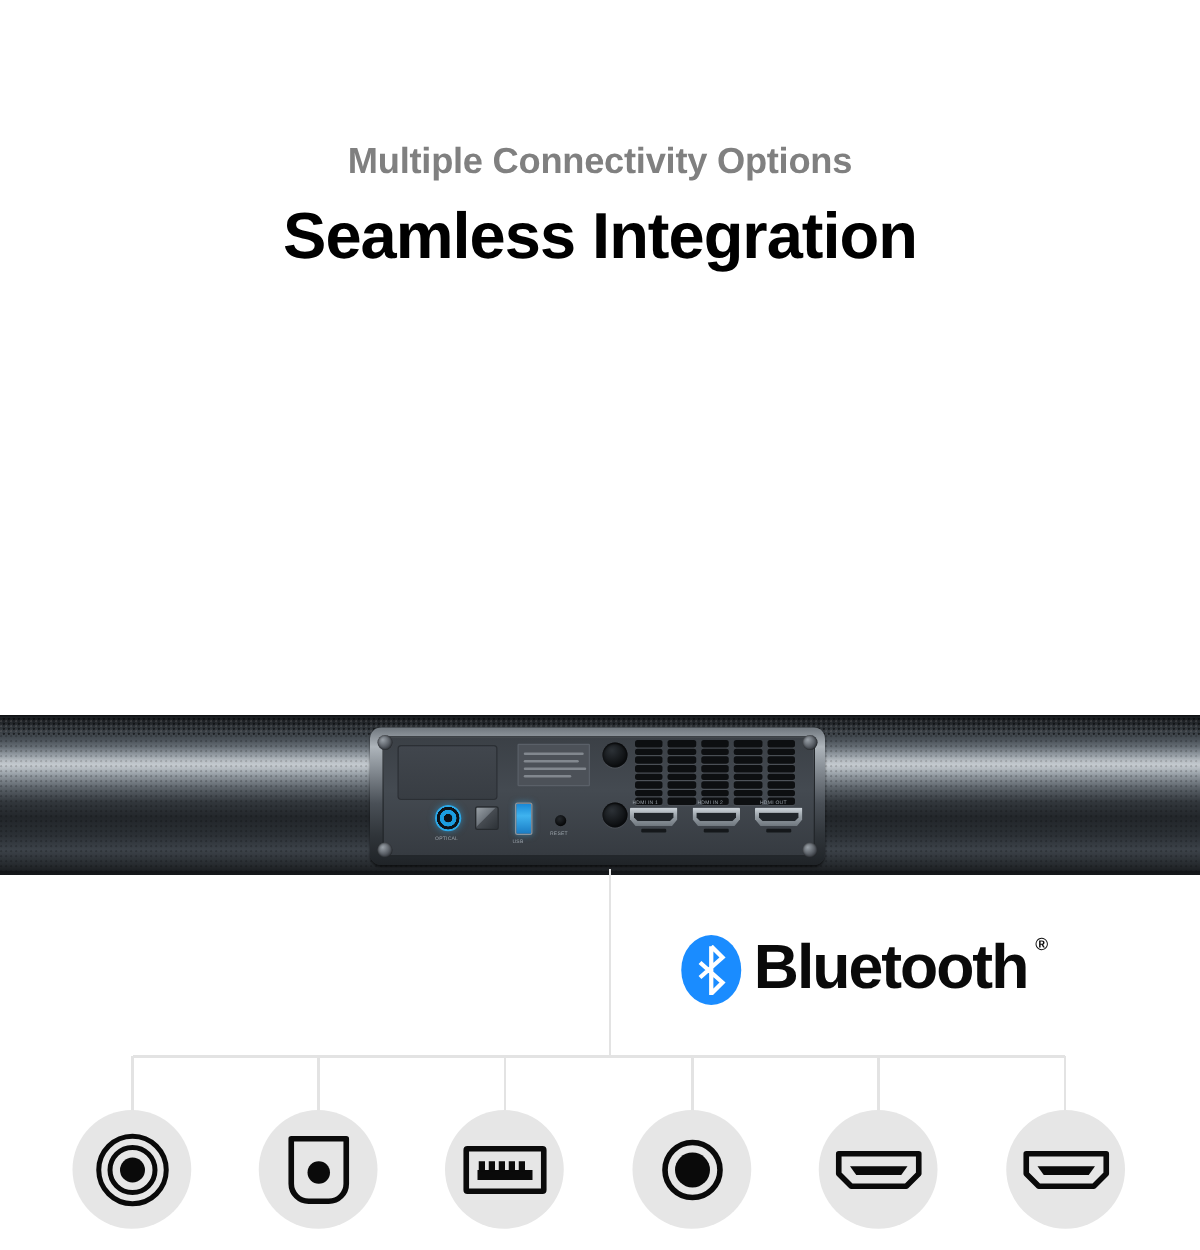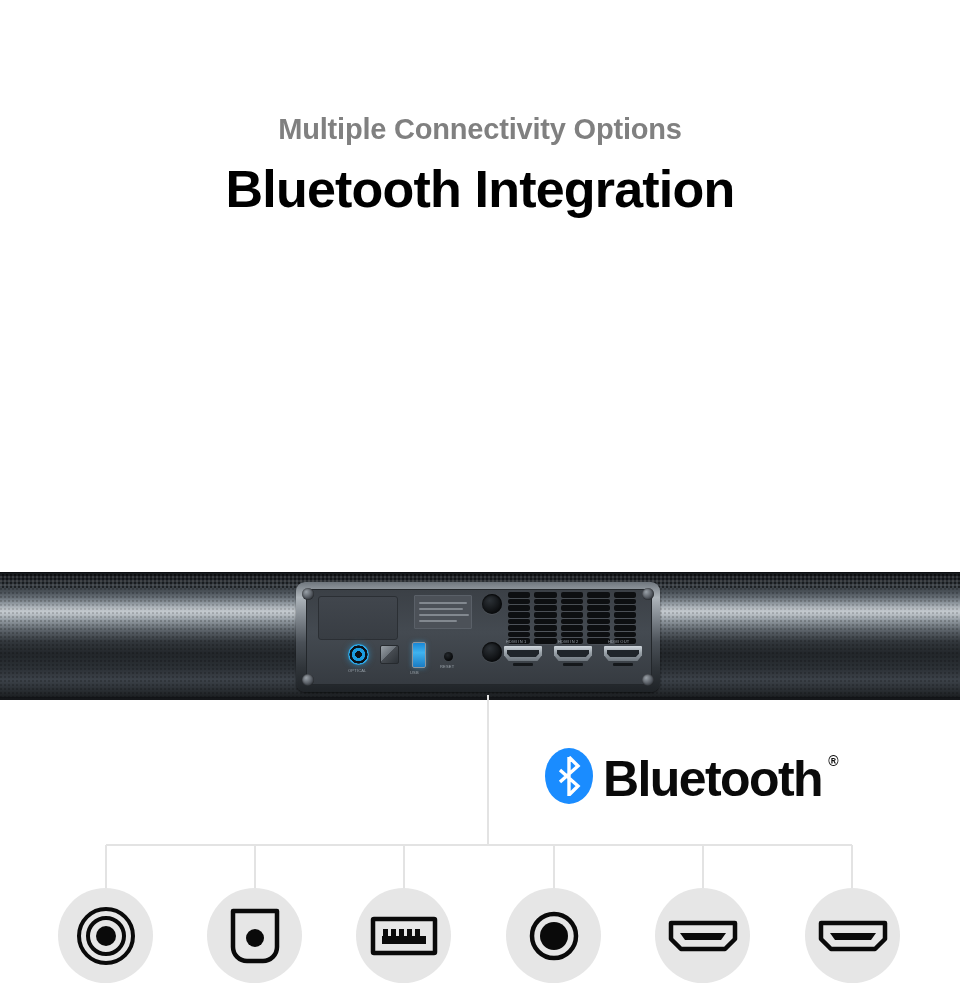--- a/index.html
+++ b/index.html
@@ -233,21 +233,21 @@
   .panel .pt-label.l-h2  { left:262px; top:57px; }
   .panel .pt-label.l-h3  { left:312px; top:57px; }
 
   
   .wires { position:absolute; left:0; top:695px; width:960px; height:305px; }
 
   
   .bt-logo {
     position:absolute;
     left:545px; top:748px;
-    display:flex; align-items:flex-end; gap:10px;
+    display:flex; align-items:flex-start; gap:10px;
     height:56px;
   }
   .bt-badge {
     width:48px; height:56px;
     border-radius:24px/28px;
     background:#1a8cff;
     display:flex; align-items:center; justify-content:center;
     flex:0 0 auto;
   }
   .bt-word {
@@ -278,21 +278,21 @@
   }
   .icon-chip svg { display:block; }
 </style>
 </head>
 <body>
 
 <div class="page">
 
   <div class="text-block">
     <div class="eyebrow">Multiple Connectivity Options</div>
-    <h1 class="headline">Bluetooth Integration</h1>
+    <h1 class="headline">Seamless Integration</h1>
   </div>
 
   <div class="soundbar">
     <div class="grille"></div>
     <div class="grille-top"></div>
     <div class="top-edge"></div>
     <div class="sheen"></div>
     <div class="bottom-edge"></div>
   </div>
 

